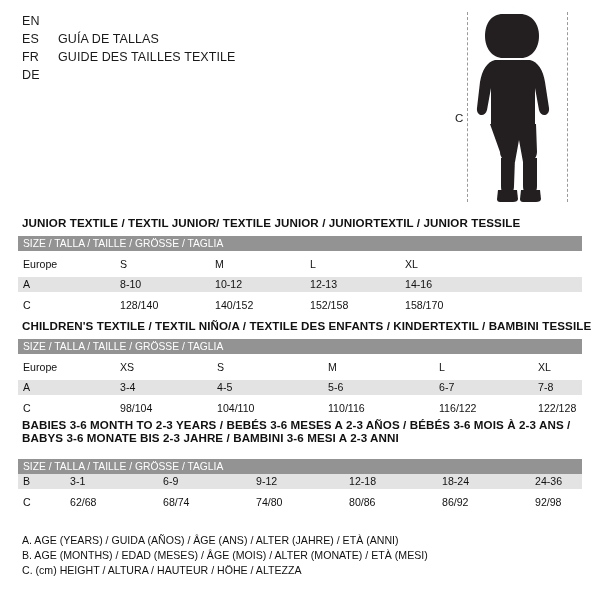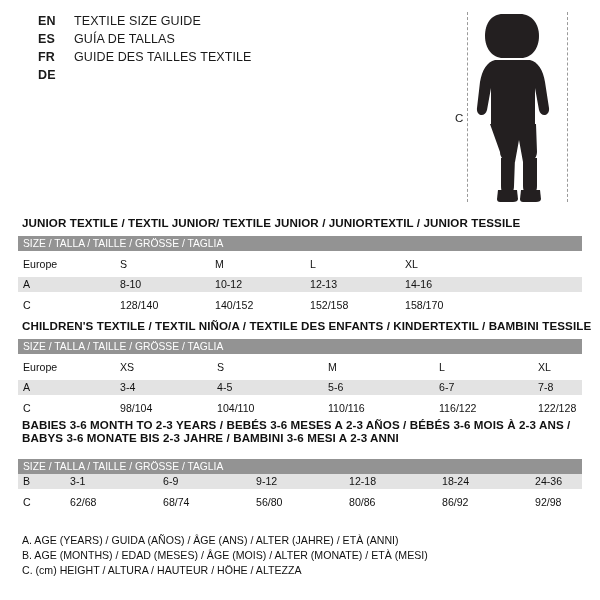--- a/index.html
+++ b/index.html
@@ -31,22 +31,21 @@
   .lang-row {
     display: flex;
     align-items: baseline;
     height: 18px;
     font-size: 12.5px;
     letter-spacing: 0.1px;
   }
   .lang-code {
     width: 36px;
     flex: 0 0 36px;
-    font-weight: 700;
-    margin-left: 16px;
+    font-weight: 400;
   }
   .lang-text {
     font-weight: 400;
   }
 
   
   .figure-area {
     position: absolute;
     left: 455px;
     top: 8px;
@@ -138,21 +137,20 @@
   .legend div { white-space: nowrap; }
 </style>
 </head>
 <body>
 
 <div class="page">
 
   <div class="lang-block">
     <div class="lang-row">
       <span class="lang-code">EN</span>
-      <span class="lang-text">TEXTILE SIZE GUIDE</span>
     </div>
     <div class="lang-row">
       <span class="lang-code">ES</span>
       <span class="lang-text">GUÍA DE TALLAS</span>
     </div>
     <div class="lang-row">
       <span class="lang-code">FR</span>
       <span class="lang-text">GUIDE DES TAILLES TEXTILE</span>
     </div>
     <div class="lang-row">
@@ -261,21 +259,21 @@
       <td style="width:88px">6-9</td>
       <td style="width:88px">9-12</td>
       <td style="width:88px">12-18</td>
       <td style="width:88px">18-24</td>
       <td>24-36</td>
     </tr>
     <tr class="plain-row">
       <td>C</td>
       <td>62/68</td>
       <td>68/74</td>
-      <td>56/80</td>
+      <td>74/80</td>
       <td>80/86</td>
       <td>86/92</td>
       <td>92/98</td>
     </tr>
   </tbody>
     </table>
 
   <div class="legend" style="top:533px;">
     <div>A. AGE (YEARS) / GUIDA (AÑOS) / ÂGE (ANS) / ALTER (JAHRE) / ETÀ (ANNI)</div>
     <div>B. AGE (MONTHS) / EDAD (MESES) / ÂGE (MOIS) / ALTER (MONATE) / ETÀ (MESI)</div>

